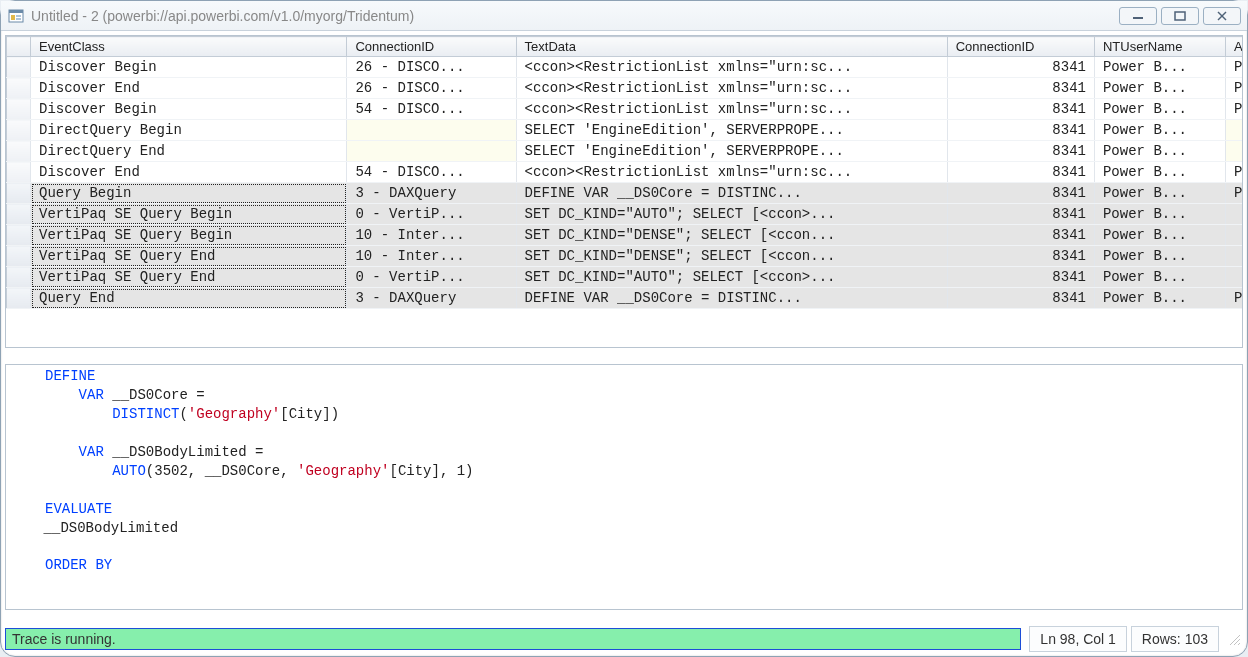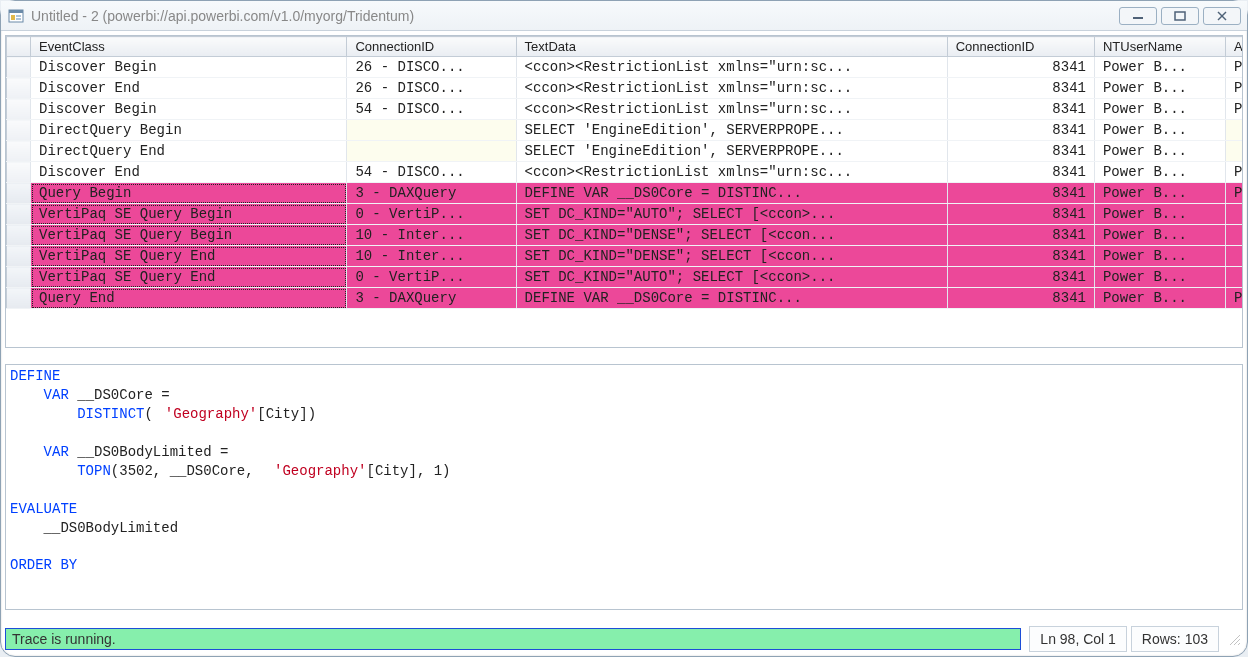--- a/index.html
+++ b/index.html
@@ -67,38 +67,38 @@
   col.c-rownum { width:22px; }
   col.c-event  { width:290px; }
   col.c-sub    { width:155px; }
   col.c-text   { width:395px; }
   col.c-conn   { width:135px; }
   col.c-user   { width:120px; }
   col.c-app    { width:110px; }
   td.rownum { background:linear-gradient(#fafbfc,#eef1f5); border:1px solid #c3ccd6; }
   th.rownum-h { background:linear-gradient(#fafbfc,#eef1f5); border:1px solid #c3ccd6; }
   td.conn { text-align:right; padding-right:12px; }
-  tr.selected td { background:#ec4899; }
+  tr.selected td { background:#e5e5e5; }
   tr.selected td:first-of-type.rownum { background:linear-gradient(#f3f6f9,#e6eaf0); }
   tr.selected td.eventcell {
     outline:1px dotted #222;
     outline-offset:-2px;
   }
   td.pale { background:#fdfdee; }
 
   .editor-wrap {
     flex:1; border:1px solid #b8c4d0; background:#fff; overflow:auto;
     padding:2px 4px;
     font-family:Consolas,"Courier New",monospace;
     font-size:14px; line-height:1.35;
     white-space:pre;
     min-height:170px;
   }
-  .kw-blue { color:#0040ff; }
-  .kw-red  { color:#c00020;margin-left:12px; }
+  .kw-blue { color:#0040ff;margin-left:35px; }
+  .kw-red  { color:#c00020; }
 
   .statusbar {
     height:26px; display:flex; align-items:center;
     font-size:14px; color:#333;
   }
   .status-left {
     flex:1; border:1px solid #1d4ed8; margin-right:8px; padding:2px 6px;
     background:#86efac;
   }
   .status-box {
@@ -283,21 +283,21 @@
             </tbody>
         </table>
       </div>
     </div>
 
     <div class="editor-wrap" id="editor"><span class="kw-blue">DEFINE</span>
     <span class="kw-blue">VAR</span> __DS0Core = 
         <span class="kw-blue">DISTINCT</span>(<span class="kw-red">'Geography'</span>[City])
 
     <span class="kw-blue">VAR</span> __DS0BodyLimited = 
-        <span class="kw-blue">TOPN</span>(3502, __DS0Core, <span class="kw-red">'Geography'</span>[City], 1)
+        <span class="kw-blue">AUTO</span>(3502, __DS0Core, <span class="kw-red">'Geography'</span>[City], 1)
 
 <span class="kw-blue">EVALUATE</span>
     __DS0BodyLimited
 
 <span class="kw-blue">ORDER BY</span></div>
 
     <div class="statusbar">
       <div class="status-left">Trace is running.</div>
       <div class="status-box">Ln 98, Col 1</div>
       <div class="status-box">Rows: 103</div>

